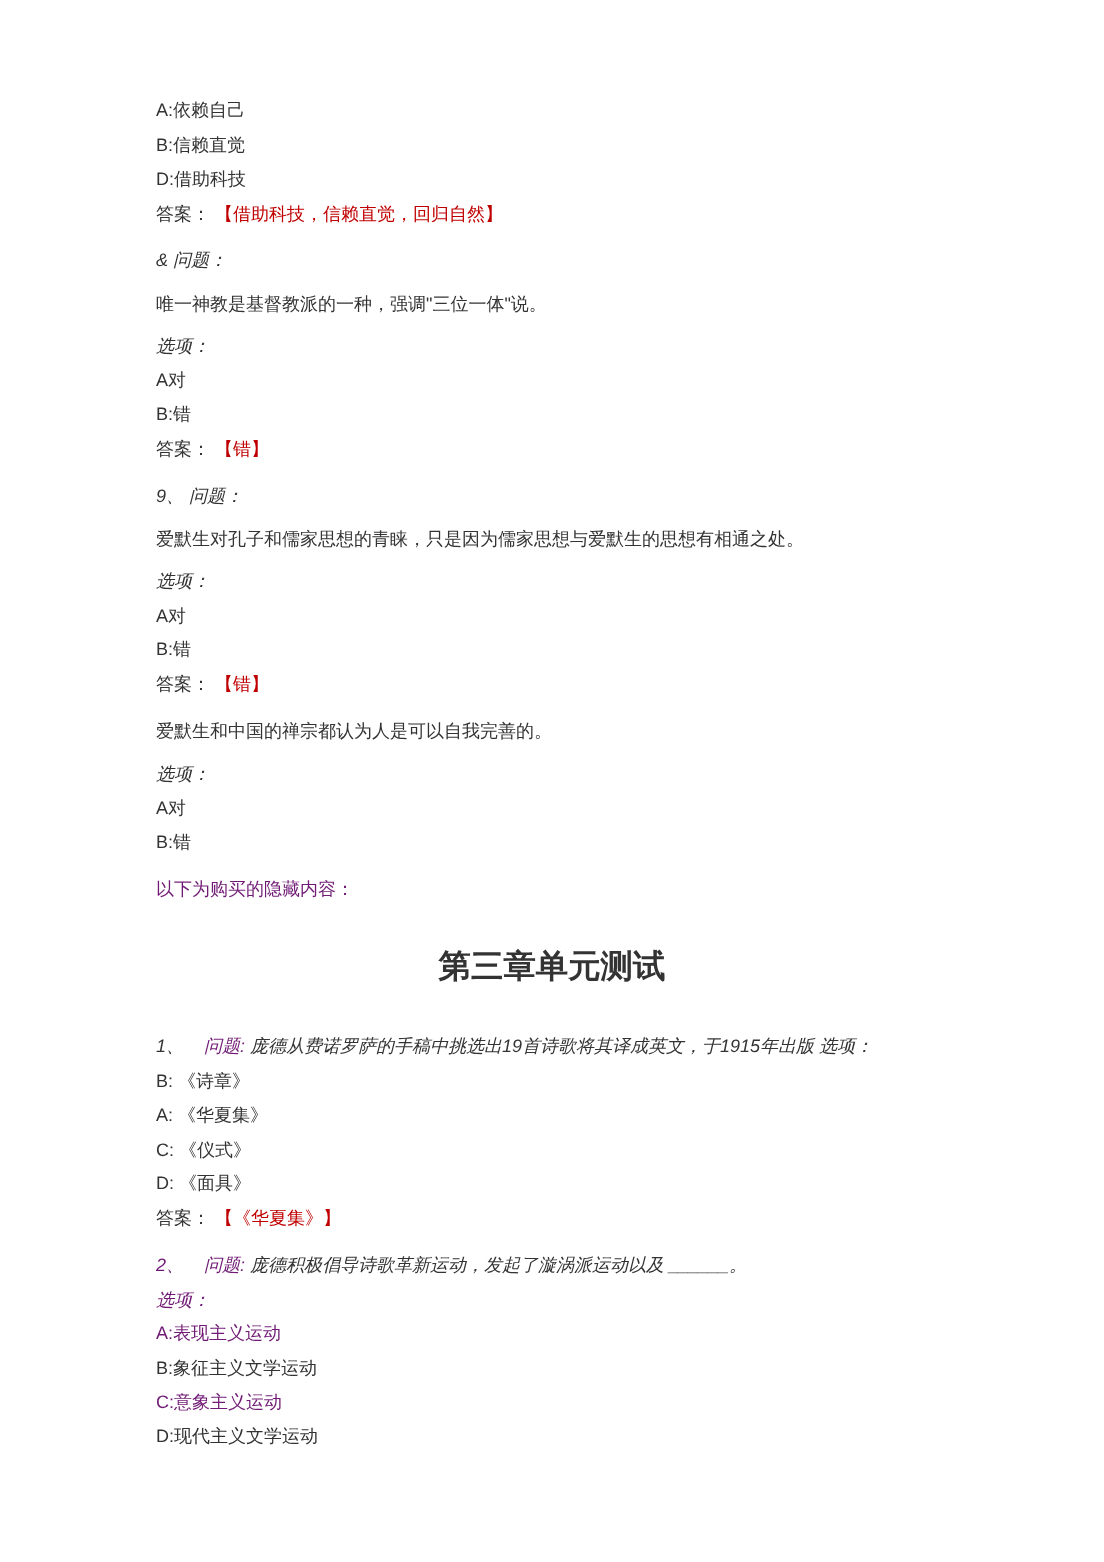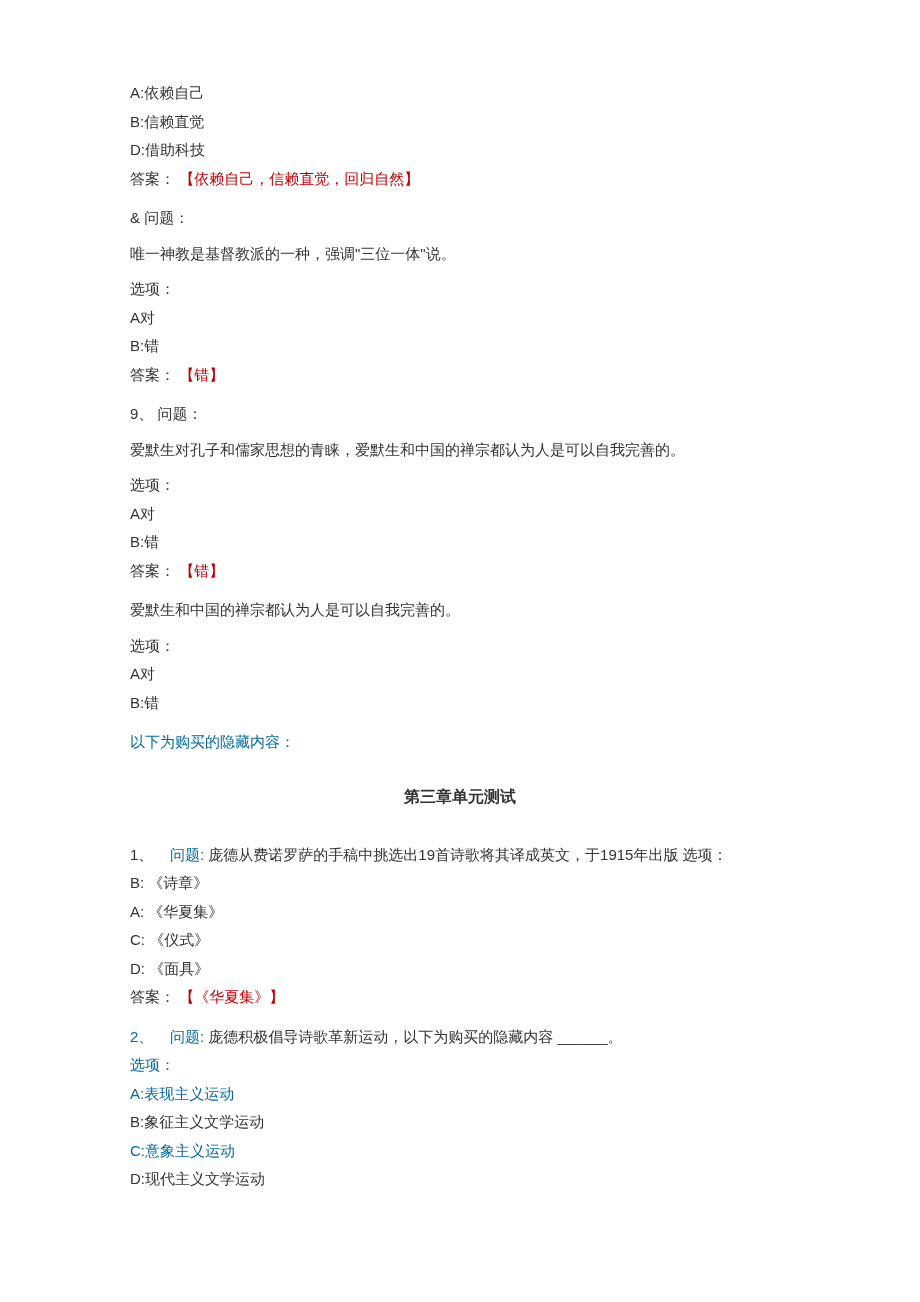--- a/index.html
+++ b/index.html
@@ -6,64 +6,64 @@
     body {
       font-family: "Microsoft YaHei", "PingFang SC", Arial, sans-serif;
       font-size: 15px;
       line-height: 1.7;
       color: #333;
       background: #fff;
       width: 920px;
       padding: 80px 130px 80px 130px;
     }
     .block { margin-bottom: 14px; }
-    .blue { color: #0369a1; }
+    .blue { color: #701a75; }
     .red { color: #c00000; }
     .black { color: #333; }
     h2.chapter-title {
-      font-size: 16px;
+      font-size: 27px;
       font-weight: bold;
       text-align: center;
       margin: 28px 0 32px 0;
       color: #333;
     }
     .option-line { margin-bottom: 3px; }
     .question-stem { margin-bottom: 10px; margin-top: 10px; }
-    .line { margin-bottom: 3px; }
+    .line { margin-bottom: 3px; font-style: italic; }
     .answer-line { margin-top: 3px; margin-bottom: 14px; }
     .hidden-note { margin-top: 6px; margin-bottom: 18px; }
   </style>
 </head>
 <body>
 
 <div class="block">
   <div class="option-line">A:依赖自己</div>
   <div class="option-line">B:信赖直觉</div>
   <div class="option-line">D:借助科技</div>
   <div class="answer-line">
     <span class="black">答案：</span>
-    <span class="red">【依赖自己，信赖直觉，回归自然】</span>
+    <span class="red">【借助科技，信赖直觉，回归自然】</span>
   </div>
 </div>
 
 <div class="block">
   <div class="line">&amp;  问题：</div>
   <div class="question-stem">唯一神教是基督教派的一种，强调"三位一体"说。</div>
   <div class="line">选项：</div>
   <div class="option-line">A对</div>
   <div class="option-line">B:错</div>
   <div class="answer-line">
     <span class="black">答案：</span>
     <span class="red">【错】</span>
   </div>
 </div>
 
 <div class="block">
   <div class="line">9、   问题：</div>
-  <div class="question-stem">爱默生对孔子和儒家思想的青睐，爱默生和中国的禅宗都认为人是可以自我完善的。</div>
+  <div class="question-stem">爱默生对孔子和儒家思想的青睐，只是因为儒家思想与爱默生的思想有相通之处。</div>
   <div class="line">选项：</div>
   <div class="option-line">A对</div>
   <div class="option-line">B:错</div>
   <div class="answer-line">
     <span class="black">答案：</span>
     <span class="red">【错】</span>
   </div>
 </div>
 
 <div class="block">
@@ -90,20 +90,20 @@
   <div class="answer-line">
     <span class="black">答案：</span>
     <span class="red">【《华夏集》】</span>
   </div>
 </div>
 
 <div class="block">
   <div class="line">
     <span class="blue">2、</span>&nbsp;&nbsp;&nbsp;
     <span class="blue">问题:</span>
-    <span class="black">庞德积极倡导诗歌革新运动，以下为购买的隐藏内容 ______。</span>
+    <span class="black">庞德积极倡导诗歌革新运动，发起了漩涡派运动以及 ______。</span>
   </div>
   <div class="line blue">选项：</div>
   <div class="option-line blue">A:表现主义运动</div>
   <div class="option-line">B:象征主义文学运动</div>
   <div class="option-line blue">C:意象主义运动</div>
   <div class="option-line">D:现代主义文学运动</div>
 </div>
 
 </body></html>

